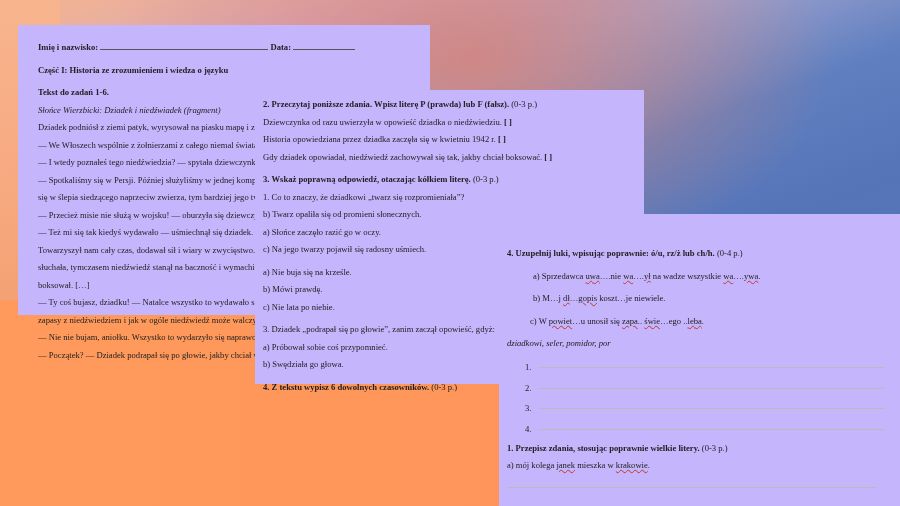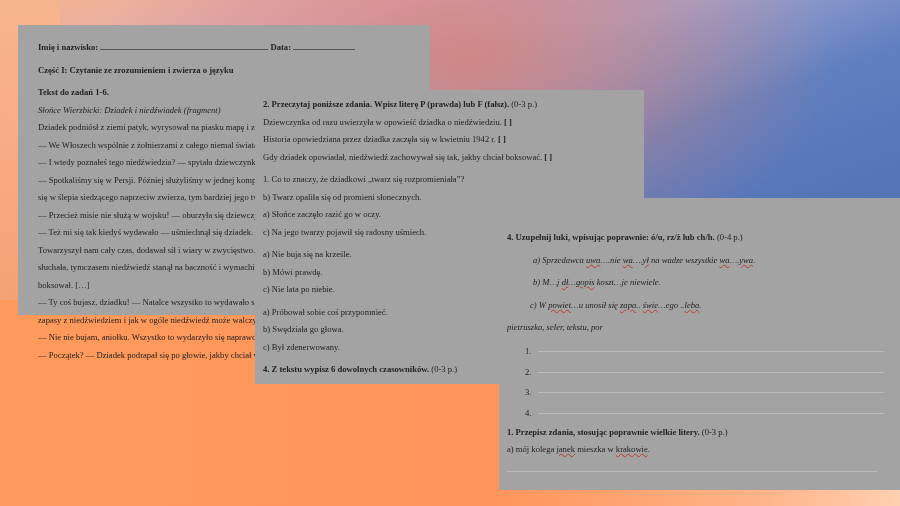--- a/index.html
+++ b/index.html
@@ -13,31 +13,31 @@
   }
   .bg-bottom {
     position:absolute; left:0; top:300px; width:900px; height:206px;
     background: linear-gradient(90deg, #ff9a5c 0%, #ff955a 55%, #ffb489 85%, #ffd0b0 100%);
   }
   .bg-left {
     position:absolute; left:0; top:0; width:60px; height:506px;
     background: linear-gradient(180deg, #f7b58e 0%, #ffa56f 50%, #ff9a5c 100%);
     opacity:0.9;
   }
-  .sheet { position:absolute; background:#a3a3a3; box-sizing:border-box; font-size:8.6px; line-height:17.5px; }
+  .sheet { position:absolute; background:#c4b5fd; box-sizing:border-box; font-size:8.6px; line-height:17.5px; }
   .sheet p { margin:0; white-space:nowrap; overflow:hidden; }
   .b { font-weight:bold; }
   .i { font-style:italic; }
   .u { text-decoration: underline wavy #c0392b; text-decoration-thickness:0.6px; text-underline-offset:1px; }
   #sheet1 { left:18px; top:25px; width:412px; height:290px; padding:14px 0 0 20px; }
   #sheet2 { left:255px; top:90px; width:389px; height:294px; padding:6px 0 0 8px; }
-  #sheet3 { left:499px; top:198px; width:401px; height:292px; padding:31px 16px 0 8px; }
+  #sheet3 { left:499px; top:214px; width:401px; height:292px; padding:31px 16px 0 8px; }
   .fill-line { display:inline-block; border-bottom:0.8px solid #555; height:9px; vertical-align:baseline; }
   .gap { height:5px; }
-  .indent { padding-left:26px;font-style:italic; }
+  .indent { padding-left:26px; }
   .numline { display:flex; align-items:center; height:20.5px; padding-left:18px; }
   .numline .n { width:14px; }
   .numline .ln { flex:0 0 346px; border-bottom:0.8px solid #bbb; margin-left:0; height:0; }
   .marker { position:absolute; left:18px; top:38px; font-size:9px; color:#555; }
 </style>
 </head>
 <body>
 
 <div class="bg-left"></div>
 <div class="bg-bottom"></div>
@@ -45,21 +45,21 @@
 <span class="marker">2</span>
 
 <div class="sheet" id="sheet1">
   <p>
     <span class="b">Imię i nazwisko:</span>
     <span class="fill-line" style="width:168px"></span>
     <span class="b">Data:</span>
     <span class="fill-line" style="width:62px"></span>
   </p>
   <div class="gap"></div>
-  <p class="b">Część I: Czytanie ze zrozumieniem i zwierza o języku</p>
+  <p class="b">Część I: Historia ze zrozumieniem i wiedza o języku</p>
   <div class="gap"></div>
   <p class="b">Tekst do zadań 1-6.</p>
   <p class="i">Słońce Wierzbicki: Dziadek i niedźwiadek (fragment)</p>
   <p>Dziadek podniósł z ziemi patyk, wyrysował na piasku mapę i za</p>
   <p>— We Włoszech wspólnie z żołnierzami z całego niemal świata</p>
   <p>— I wtedy poznałeś tego niedźwiedzia? — spytała dziewczynka</p>
   <p>— Spotkaliśmy się w Persji. Później służyliśmy w jednej kompa</p>
   <p>się w ślepia siedzącego naprzeciw zwierza, tym bardziej jego tw</p>
   <p>— Przecież misie nie służą w wojsku! — oburzyła się dziewczy</p>
   <p>— Też mi się tak kiedyś wydawało — uśmiechnął się dziadek. –</p>
@@ -71,46 +71,47 @@
   <p>— Nie nie bujam, aniołku. Wszystko to wydarzyło się naprawdę</p>
   <p>— Początek? — Dziadek podrapał się po głowie, jakby chciał w</p>
 </div>
 
 <div class="sheet" id="sheet2">
   <p><span class="b">2. Przeczytaj poniższe zdania. Wpisz literę P (prawda) lub F (fałsz).</span> <span>(0-3 p.)</span></p>
   <p><span>Dziewczynka od razu uwierzyła w opowieść dziadka o niedźwiedziu.</span> <span class="b">[   ]</span></p>
   <p><span>Historia opowiedziana przez dziadka zaczęła się w kwietniu 1942 r.</span> <span class="b">[   ]</span></p>
   <p><span>Gdy dziadek opowiadał, niedźwiedź zachowywał się tak, jakby chciał boksować.</span> <span class="b">[   ]</span></p>
   <div class="gap"></div>
+  <p><span class="b">3. Wskaż poprawną odpowiedź, otaczając kółkiem literę.</span> <span>(0-3 p.)</span></p>
   <p>1. Co to znaczy, że dziadkowi „twarz się rozpromieniała”?</p>
   <p>b) Twarz opaliła się od promieni słonecznych.</p>
   <p>a) Słońce zaczęło razić go w oczy.</p>
   <p>c) Na jego twarzy pojawił się radosny uśmiech.</p>
   <div class="gap"></div>
   <p>a) Nie buja się na krześle.</p>
   <p>b) Mówi prawdę.</p>
   <p>c) Nie lata po niebie.</p>
   <div class="gap"></div>
+  <p>3. Dziadek „podrapał się po głowie”, zanim zaczął opowieść, gdyż:</p>
   <p>a) Próbował sobie coś przypomnieć.</p>
   <p>b) Swędziała go głowa.</p>
-  <p>c) Był zdenerwowany.</p>
   <div class="gap"></div>
   <p><span class="b">4. Z tekstu wypisz 6 dowolnych czasowników.</span> <span>(0-3 p.)</span></p>
 </div>
 
 <div class="sheet" id="sheet3">
   <p><span class="b">4.  Uzupełnij luki, wpisując poprawnie: ó/u, rz/ż lub ch/h.</span> <span>(0-4 p.)</span></p>
   <div class="gap"></div>
   <p class="indent"><span>a) Sprzedawca </span><span class="u">uwa</span><span>….nie </span><span class="u">wa</span><span>….</span><span class="u">ył</span><span> na wadze wszystkie </span><span class="u">wa</span><span>….</span><span class="u">ywa</span><span>.</span></p>
   <div class="gap"></div>
   <p class="indent"><span>b) M…j </span><span class="u">dł</span><span>…</span><span class="u">gopis</span><span> koszt…je niewiele.</span></p>
   <div class="gap"></div>
   <p class="indent" style="padding-left:23px"><span>c) W </span><span class="u">powiet</span><span>…u unosił się </span><span class="u">zapa</span><span>.. </span><span class="u">świe</span><span>…ego ..</span><span class="u">leba</span><span>.</span></p>
   <div class="gap"></div>
-  <p class="i">pietruszka, seler, tekstu, por</p>
+  <p class="i">dziadkowi, seler, pomidor, por</p>
   <div class="gap"></div>
   <div class="numline">
       <span class="n">1.</span>
       <span class="ln"></span>
     </div>
   <div class="numline">
       <span class="n">2.</span>
       <span class="ln"></span>
     </div>
   <div class="numline">

